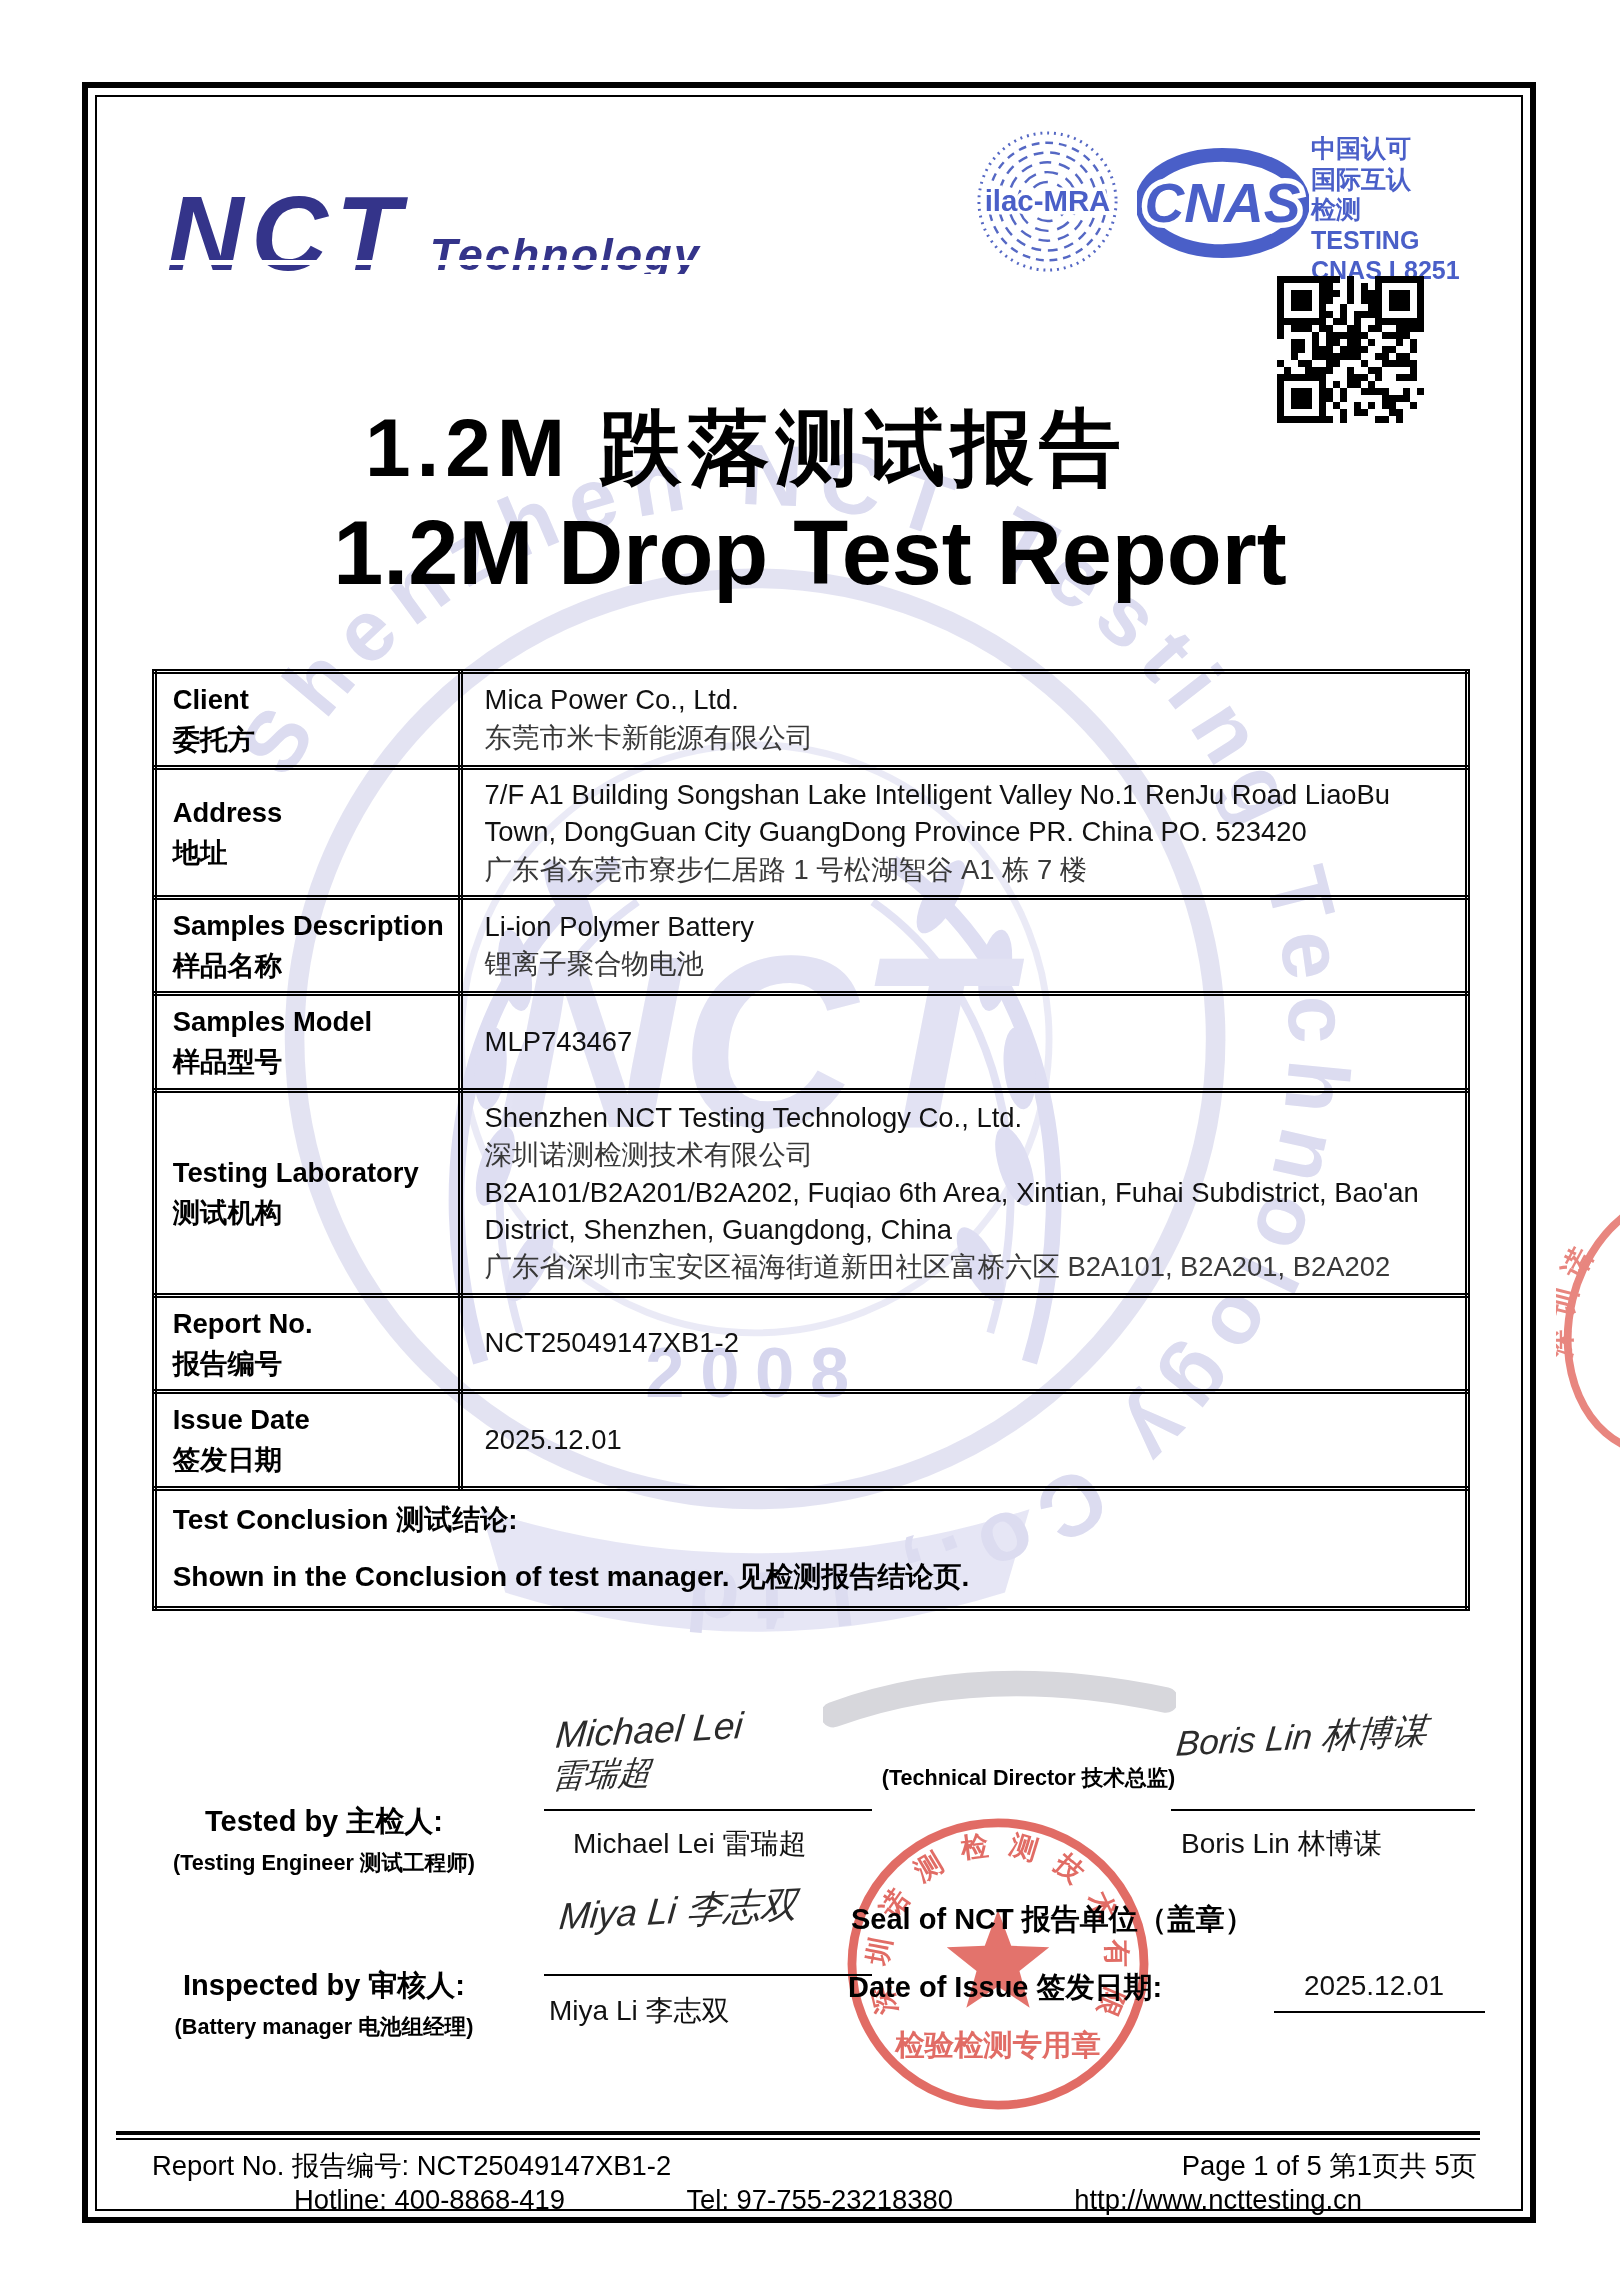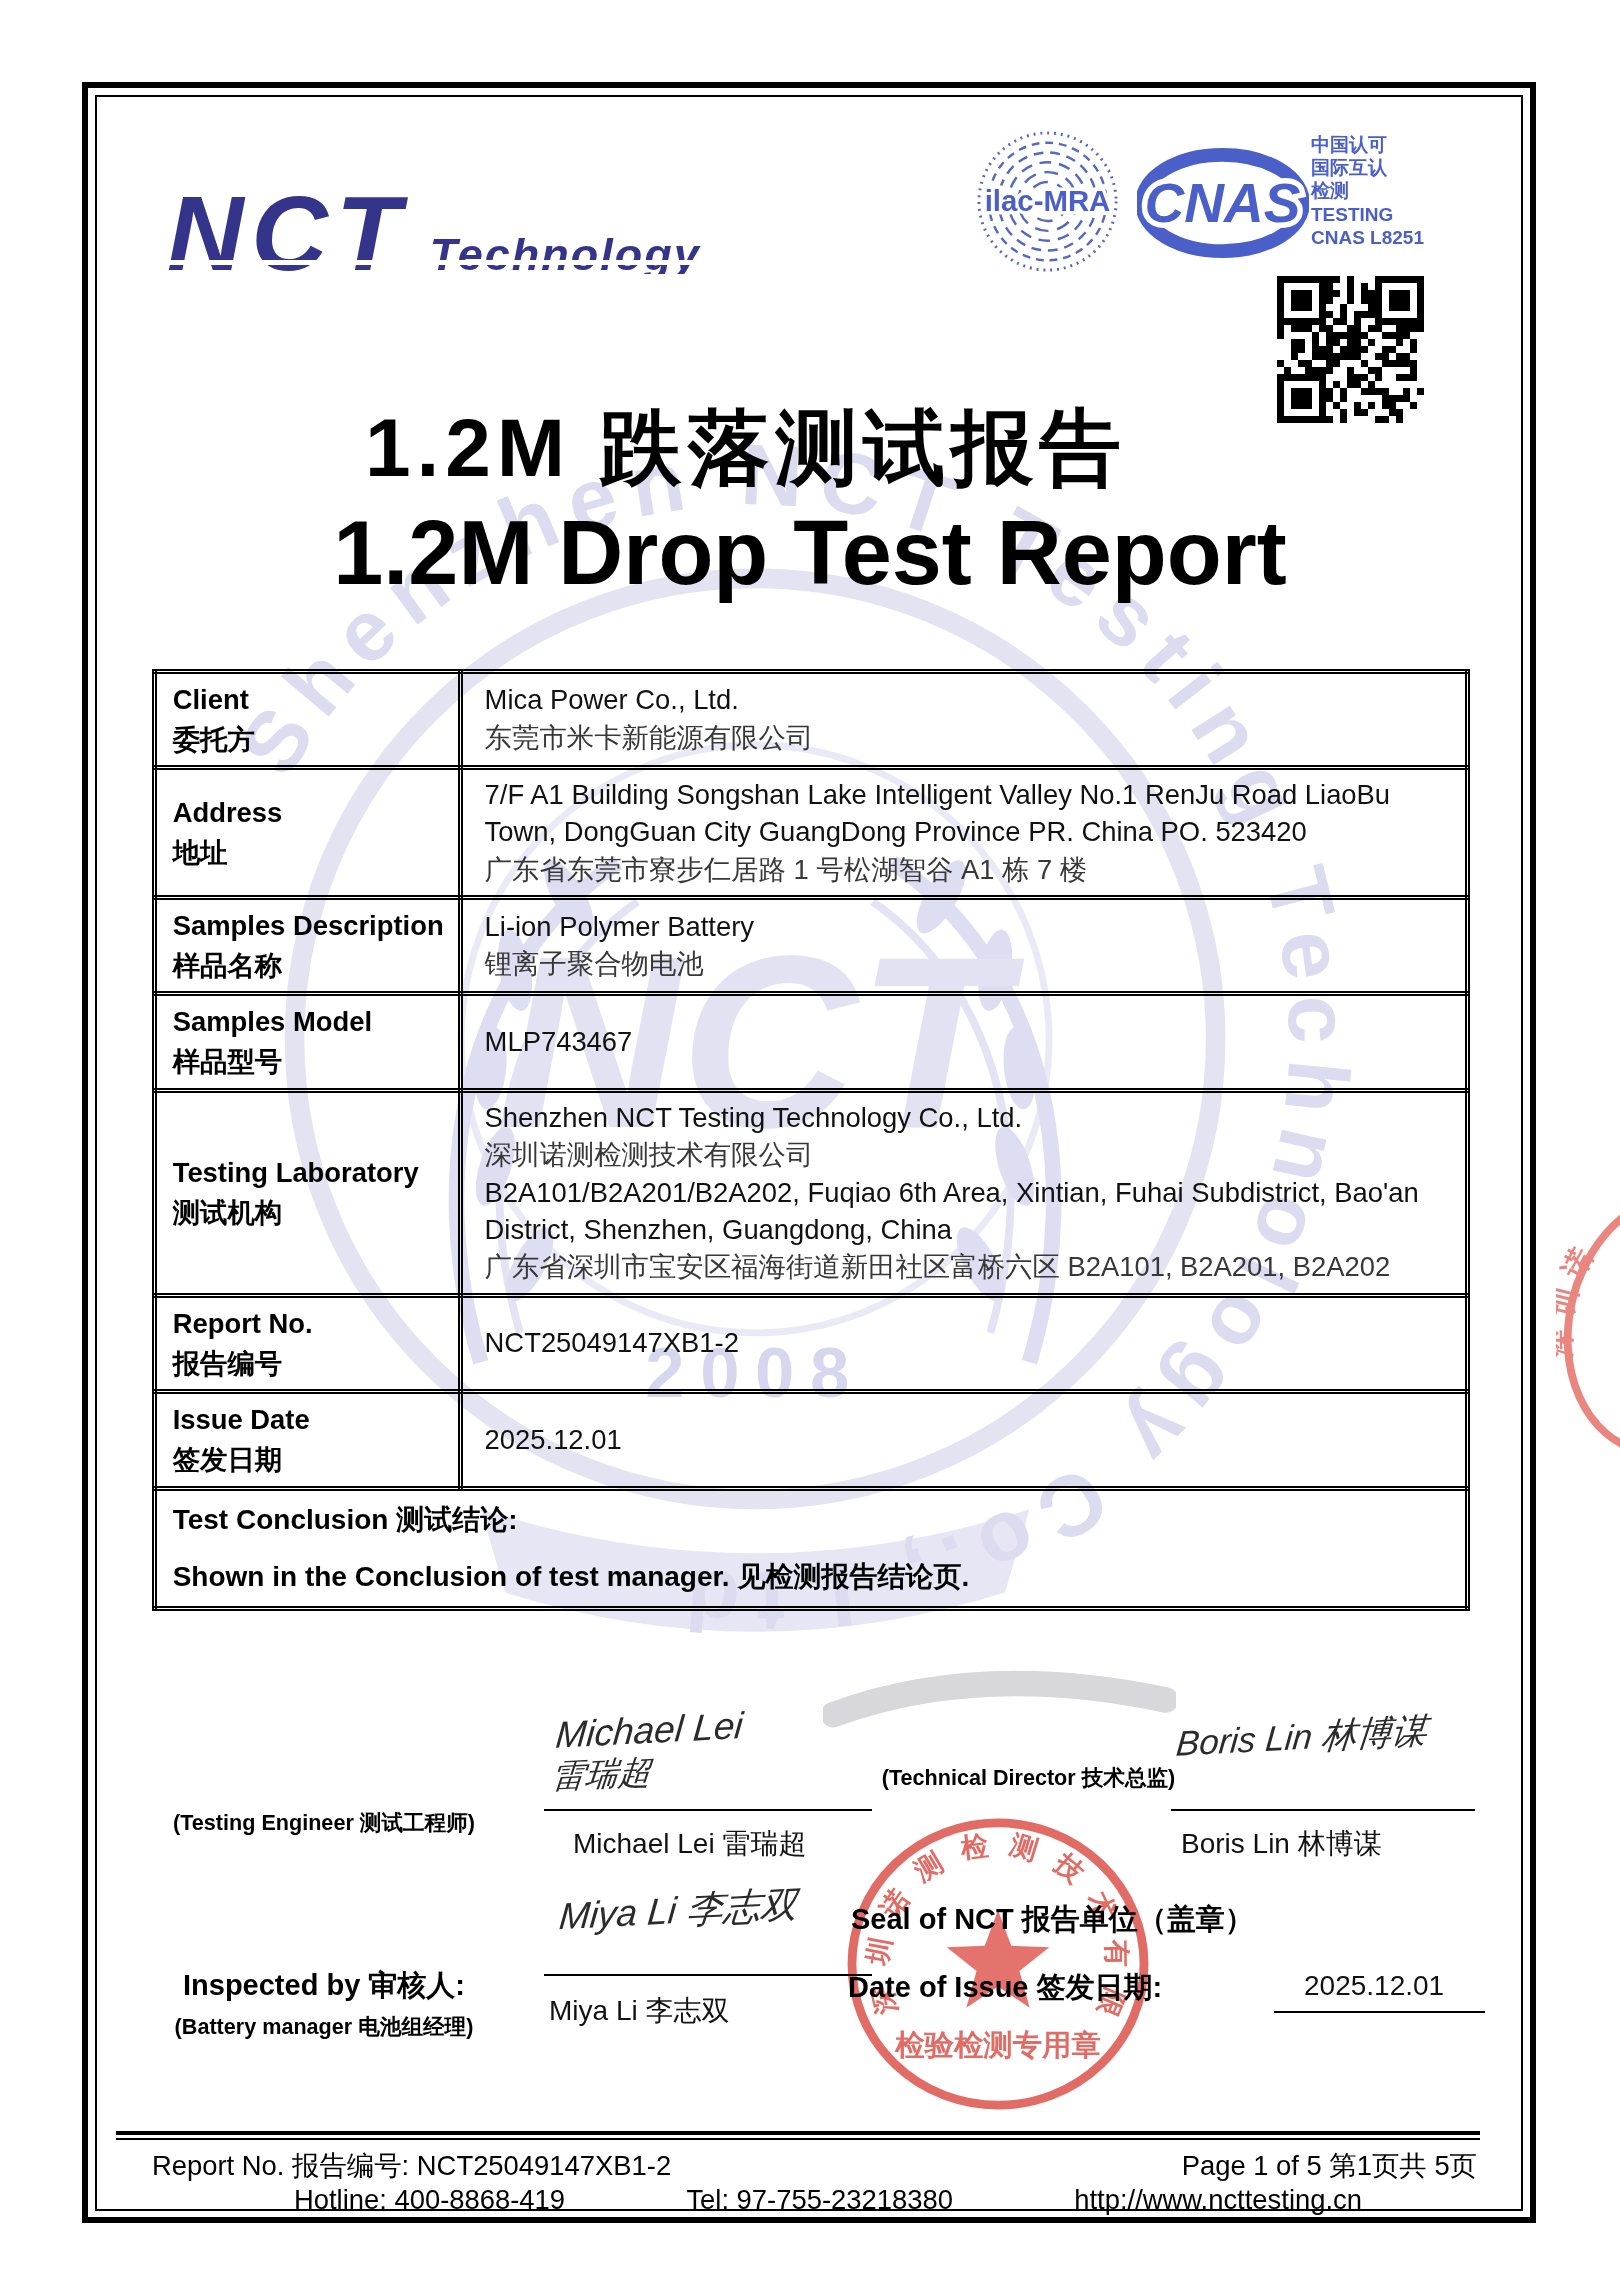--- a/index.html
+++ b/index.html
@@ -13,21 +13,21 @@
   
   .wm { position:absolute; z-index:0; }
 
   
   .logo { position:absolute; left:167px; top:178px; width:627px; height:137px; z-index:2; display:flex; align-items:baseline; }
   .logo .nct { font-size:106px; font-weight:bold; font-style:italic; color:#34348a; letter-spacing:7.8px; line-height:1.05; }
   .logo .tech { font-size:45px; font-weight:bold; font-style:italic; color:#34348a; margin-left:21.6px; letter-spacing:2px; }
   .logo-stripes { position:absolute; left:-5.9px; right:0; top:60%; height:42%; background:repeating-linear-gradient(to bottom,#fff 0 4.9px,transparent 4.9px 13.7px); }
   .ilac { position:absolute; left:975px; top:129px; z-index:2; }
   .cnas { position:absolute; left:1137px; top:147px; z-index:2; }
-  .accred { position:absolute; left:1311px; top:133px; z-index:2; color:#4a5fc8; font-weight:bold; font-size:19px; line-height:1.22; }
+  .accred { position:absolute; left:1311px; top:133px; z-index:2; color:#4a5fc8; font-weight:bold; font-size:25px; line-height:1.22; }
   .qr { position:absolute; left:1277px; top:276px; z-index:2; }
 
   
   .title-zh { position:absolute; top:394px; left:0; width:1492px; text-align:center; font-size:82px; font-weight:bold; color:#000; letter-spacing:5.9px; z-index:2; }
   .title-en { position:absolute; top:502px; left:0; width:1620px; text-align:center; font-size:90px; font-weight:bold; color:#000; letter-spacing:0px; z-index:2; }
 
   
   table.info { position:absolute; left:152px; top:669px; width:1318px; border-collapse:collapse; table-layout:fixed; z-index:2; background:transparent; }
   table.info, table.info th, table.info td { border:5.9px double #000; }
   table.info th { width:306px; text-align:left; vertical-align:middle; padding:5.9px 5.9px 5.9px 15.7px; }
@@ -369,20 +369,21 @@
       <tr style="height:93px;">
         <td colspan="2" style="border-left:5.9px double #000; vertical-align:middle; padding:9.8px 9.8px 9.8px 15.7px;">
           <div class="concl-line">Test Conclusion 测试结论:</div>
           <div class="concl-line">Shown in the Conclusion of test manager. 见检测报告结论页.</div>
         </td>
       </tr>
     </tbody>
   </table>
 
   <div class="sig-label" style="left:118px; top:1802px; width:412px;">
+    <div class="main">Tested by 主检人:</div>
     <div class="sub">(Testing Engineer 测试工程师)</div>
   </div>
   <div class="sig-script" style="left:554px; top:1710px;">
     <div>Michael Lei</div>
     <div class="zh">雷瑞超</div>
   </div>
   <div class="sig-line" style="left:544px; top:1809px; width:328px;"></div>
   <div class="sig-name" style="left:549px; top:1825px;margin-left:24px;">Michael Lei 雷瑞超</div>
 
   <div class="sig-label" style="left:118px; top:1966px; width:412px;">

